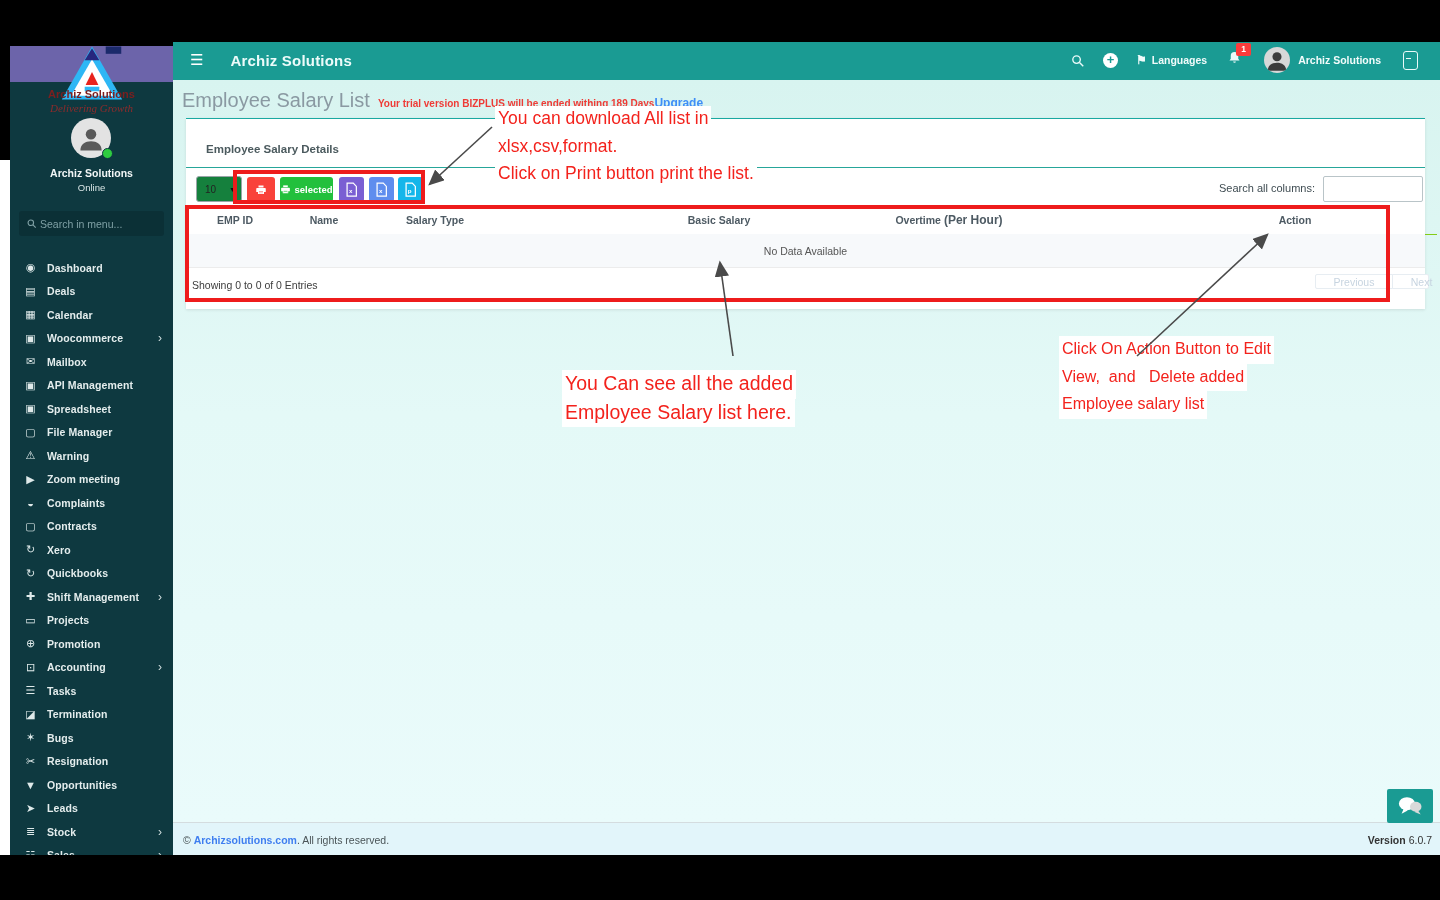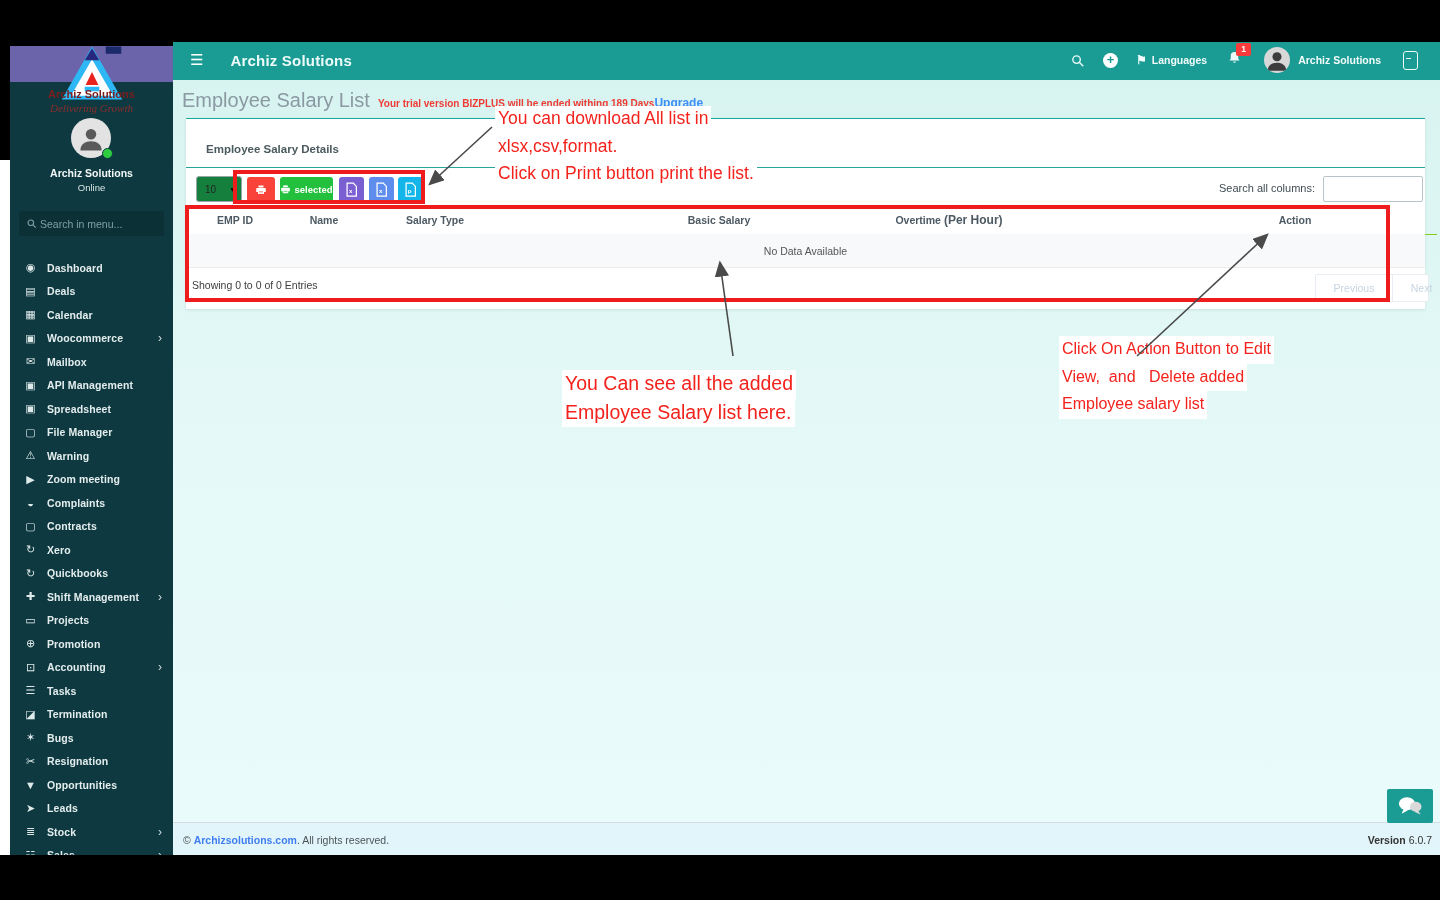--- a/index.html
+++ b/index.html
@@ -85,21 +85,21 @@
   .search-cols-input{position:absolute;left:1137px;top:57px;width:100px;height:26px;border:1px solid #b9c4c8;border-radius:2px;
                      box-sizing:border-box;outline:none;font-size:11px;padding:0 6px;font-family:"Liberation Sans",sans-serif;}
   .thead{position:absolute;left:12px;top:88px;width:100%;height:27px;border-bottom:1px solid #84cc16;}
   .th{position:absolute;top:0;height:27px;line-height:27px;font-size:10.5px;font-weight:bold;color:#4d5a63;white-space:nowrap;cursor:pointer;}
   .th.center{transform:translateX(-50%);}
   .th .sub{font-size:12px;font-weight:bold;}
   .c1{left:19px;} .c2{left:126px;} .c3{left:237px;} .c4{left:521px;} .c5{left:751px;} .c6{left:1097px;}
   .empty-row{position:absolute;left:0;top:115px;width:100%;height:33px;background:#f7f9fb;border-bottom:1px solid #ececec;
              display:flex;align-items:center;justify-content:center;font-size:10.5px;color:#555;}
   .showing{position:absolute;left:6px;top:160px;font-size:10.5px;color:#3c3c3c;}
-  .pgbtn{position:absolute;top:155px;height:28px;background:#fff;border:1px solid #e7edf2;color:#c7d4e0;
+  .pgbtn{position:absolute;top:155px;height:15px;background:#fff;border:1px solid #e7edf2;color:#c7d4e0;
          font-size:10.5px;display:flex;align-items:center;justify-content:center;box-sizing:border-box;cursor:pointer;}
   .pg-prev{left:1129px;width:78px;border-radius:2px 0 0 2px;}
   .pg-next{left:1206px;width:37px;border-radius:0 2px 2px 0;padding-left:22px;}
 
   
   .footer{left:173px;top:822px;width:1267px;height:33px;background:#e2f5fa;border-top:1px solid #d4dcdf;
           display:flex;align-items:center;z-index:4;}
   .ft-left{margin-left:10px;font-size:10.5px;color:#4a5457;}
   .ft-link{color:#3f7ef0;font-weight:bold;cursor:pointer;}
   .ft-right{margin-left:auto;margin-right:8px;font-size:10.5px;color:#333;}

